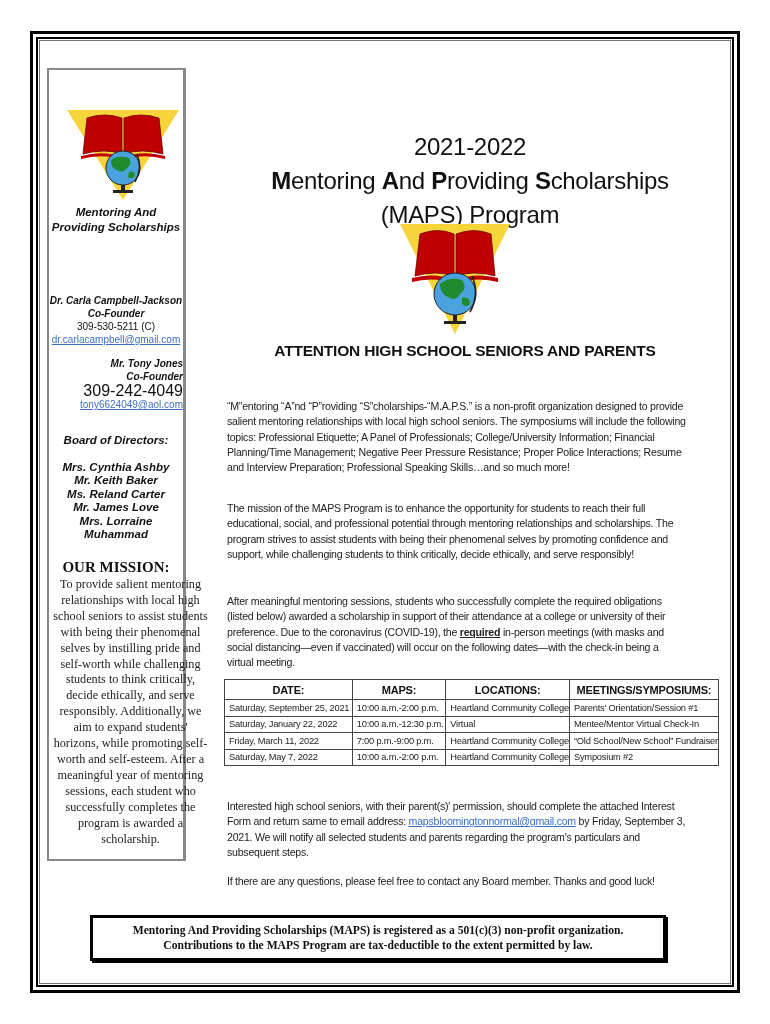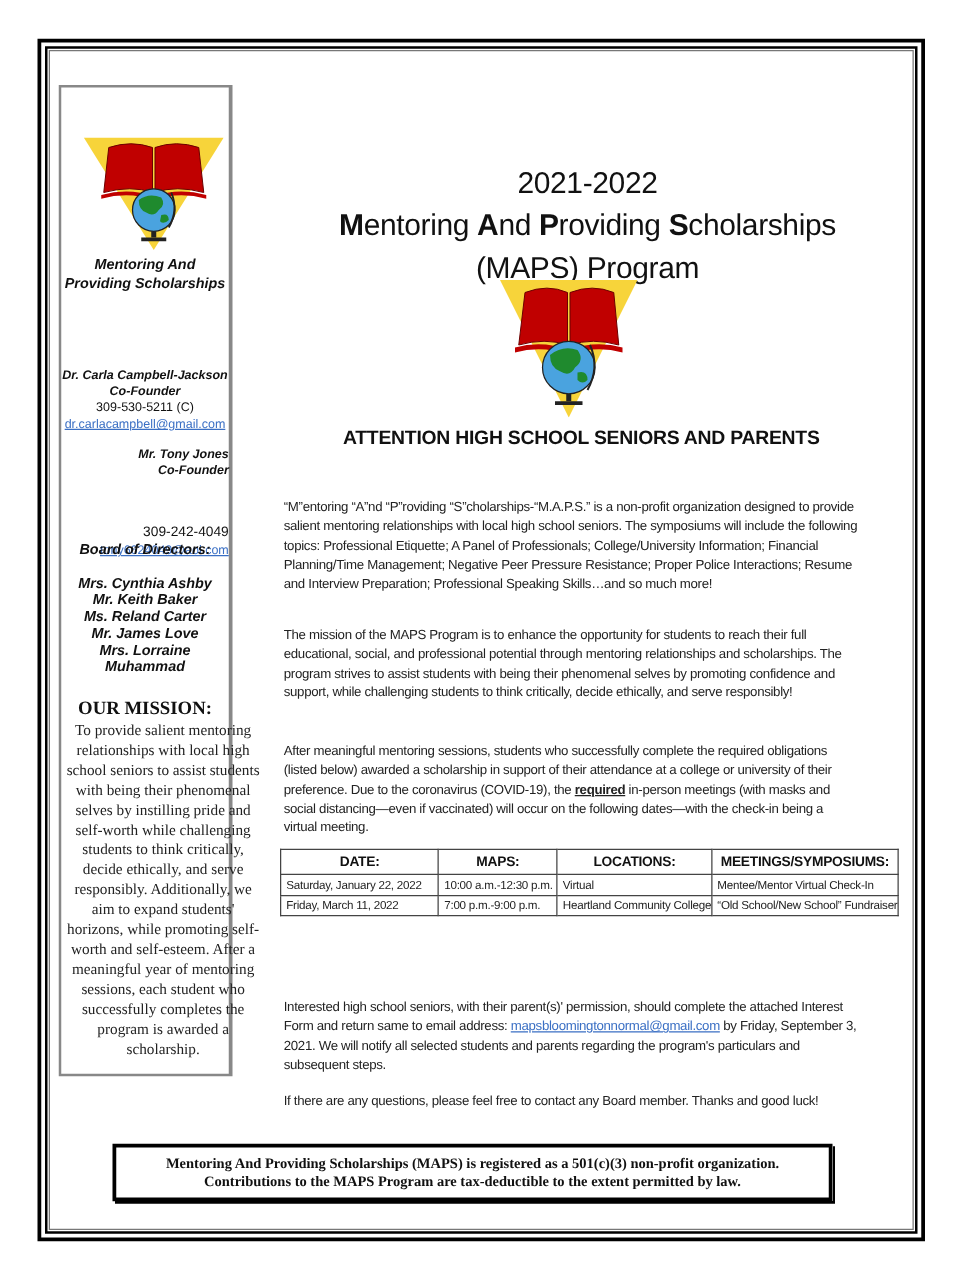--- a/index.html
+++ b/index.html
@@ -10,21 +10,21 @@
   .frame-inner { position: absolute; left: 36px; top: 37px; width: 698px; height: 950px; border: 2px solid #000; }
   .frame-inner2 { position: absolute; left: 39px; top: 40px; width: 692px; height: 944px; border: 1px solid #777; }
 
   .sidebar { position: absolute; left: 47px; top: 68px; width: 139px; height: 793px; border: 2px solid #888; border-right-width: 3px; background: #fff; text-align: center; }
   .side-logo { position: absolute; left: 18px; top: 40px; width: 112px; height: 90px; }
   .side-org { position: absolute; left: 0; top: 135px; width: 100%; font-style: italic; font-weight: bold; font-size: 11.5px; line-height: 15px; color: #111; }
   .contact { position: absolute; left: 0; width: 100%; font-size: 10px; line-height: 13px; }
   .contact .nm { font-style: italic; font-weight: bold; font-size: 10px; }
   .contact .role { font-style: italic; font-weight: bold; font-size: 10px; }
   .contact .ph { font-size: 10px; }
-  .contact .ph.big { font-size: 11px; line-height: 15px; margin-top: 36px; }
+  .contact .ph.big { font-size: 16px; line-height: 15px; }
   .contact a { color: #3a6fc4; text-decoration: underline; font-size: 10px; }
   .c1 { top: 224px; }
   .c2 { top: 287px; text-align: right; }
   .board { position: absolute; left: 0; top: 364px; width: 100%; font-style: italic; font-weight: bold; font-size: 11.5px; line-height: 13.5px; }
   .board .bt { margin-bottom: 13px; }
   .mission-title { position: absolute; left: 0; top: 489px; width: 100%; font-family: "Liberation Serif", serif; font-weight: bold; font-size: 15px; }
   .mission-text { position: absolute; left: 4px; top: 507px; width: 155px; font-family: "Liberation Serif", serif; font-size: 12.2px; line-height: 15.9px; color: #222; }
 
   .main-title { position: absolute; left: 250px; top: 130px; width: 440px; text-align: center; font-size: 24px; line-height: 34px; color: #111; letter-spacing: -0.3px; }
   .main-title b { font-weight: bold; }
@@ -136,30 +136,42 @@
   <thead>
     <tr>
       <th>DATE:</th>
       <th>MAPS:</th>
       <th>LOCATIONS:</th>
       <th>MEETINGS/SYMPOSIUMS:</th>
     </tr>
   </thead>
   <tbody>
     <tr>
+      <td>Saturday, September 25, 2021</td>
+      <td>10:00 a.m.-2:00 p.m.</td>
+      <td>Heartland Community College</td>
+      <td>Parents' Orientation/Session #1</td>
+    </tr>
+    <tr>
       <td>Saturday, January 22, 2022</td>
       <td>10:00 a.m.-12:30 p.m.</td>
       <td>Virtual</td>
       <td>Mentee/Mentor Virtual Check-In</td>
     </tr>
     <tr>
       <td>Friday, March 11, 2022</td>
       <td>7:00 p.m.-9:00 p.m.</td>
       <td>Heartland Community College</td>
       <td>“Old School/New School” Fundraiser</td>
+    </tr>
+    <tr>
+      <td>Saturday, May 7, 2022</td>
+      <td>10:00 a.m.-2:00 p.m.</td>
+      <td>Heartland Community College</td>
+      <td>Symposium #2</td>
     </tr>
   </tbody>
 </table>
 
 <div class="para p4"><span>Interested high school seniors, with their parent(s)' permission, should complete the attached Interest Form and return same to email address:  </span><a>mapsbloomingtonnormal@gmail.com</a><span> by Friday, September 3, 2021.  We will notify all selected students and parents regarding the program's particulars and subsequent steps.</span></div>
 <div class="para p5">If there are any questions, please feel free to contact any Board member.  Thanks and good luck!</div>
 
 <div class="footer-box">
   <div>Mentoring And Providing Scholarships (MAPS) is registered as a 501(c)(3) non-profit organization.</div>
   <div>Contributions to the MAPS Program are tax-deductible to the extent permitted by law.</div>

